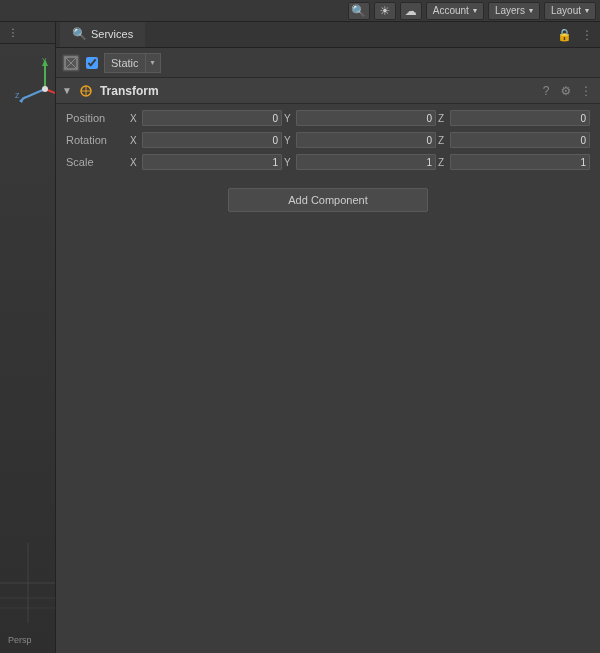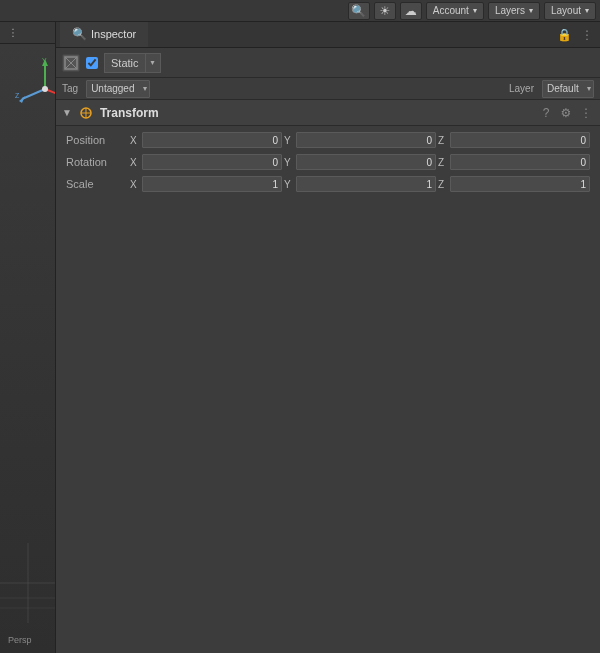--- a/index.html
+++ b/index.html
@@ -469,21 +469,21 @@
       </svg>
       <span class="persp-label">Persp</span>
     </div>
   </div>
 
   <div class="right-panel">
 
     <div class="tabs-row">
       <div class="tab active">
         <span class="tab-icon">🔍</span>
-        <span>Inspector</span>
+        <span>Services</span>
       </div>
       <div class="tabs-right">
         <button class="tabs-icon-btn">🔒</button>
         <button class="tabs-icon-btn">⋮</button>
       </div>
     </div>
 
     <div class="object-header">
       <div class="object-icon">
         <svg width="14" height="14" viewBox="0 0 14 14">
@@ -492,35 +492,20 @@
           <line x1="13" y1="1" x2="1" y2="13" stroke="#888" stroke-width="1"></line>
         </svg>
       </div>
       <input type="checkbox" class="object-checkbox" checked="" style="">
       <div class="static-dropdown">
         <span class="static-label">Static</span>
         <button class="static-arrow-btn">▾</button>
       </div>
     </div>
 
-    <div class="tag-layer-row">
-      <span class="tag-label">Tag</span>
-      <div class="select-wrapper">
-        <select class="tag-select">
-          <option>Untagged</option>
-        </select>
-      </div>
-      <div class="tag-spacer"></div>
-      <span class="layer-label">Layer</span>
-      <div class="select-wrapper">
-        <select class="layer-select">
-          <option>Default</option>
-        </select>
-      </div>
-    </div>
 
     <div class="component-header">
       <span class="component-arrow">▼</span>
       <div class="component-icon">
         <svg width="14" height="14" viewBox="0 0 14 14">
           <circle cx="7" cy="7" r="5" fill="none" stroke="#e8a020" stroke-width="1.5"></circle>
           <line x1="7" y1="2" x2="7" y2="12" stroke="#e8a020" stroke-width="1"></line>
           <line x1="2" y1="7" x2="12" y2="7" stroke="#e8a020" stroke-width="1"></line>
         </svg>
       </div>
@@ -582,17 +567,22 @@
             <input type="text" class="xyz-input" value="1" style="">
           </div>
           <div class="xyz-field">
             <span class="xyz-label">Z</span>
             <input type="text" class="xyz-input" value="1" style="">
           </div>
         </div>
       </div>
     </div>
 
+    <div class="add-component-area">
+      <button class="add-component-btn">
+        <span>Add Component</span>
+      </button>
+    </div>
 
     <div class="bottom-area"></div>
 
   </div>
 </div>
 
 </body></html>

